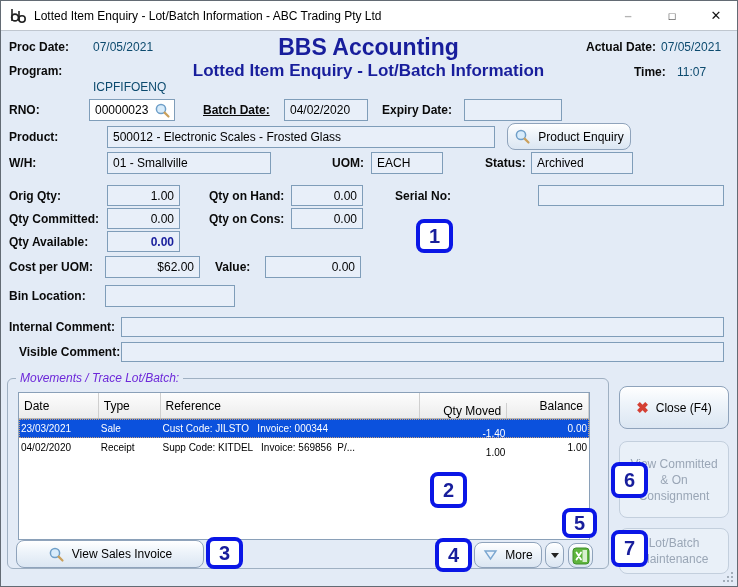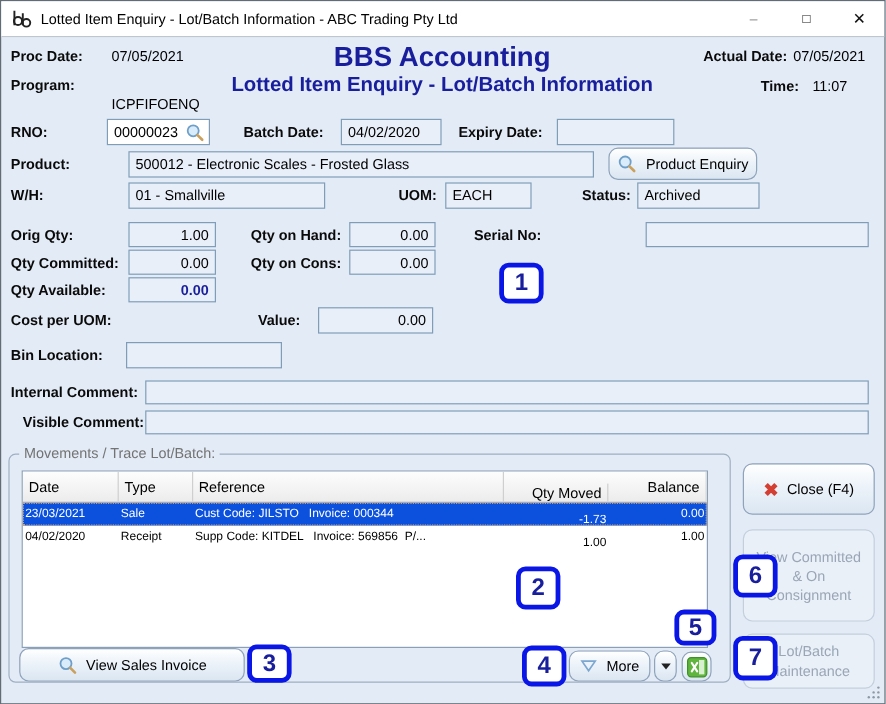--- a/index.html
+++ b/index.html
@@ -17,21 +17,21 @@
   }
   .titlebar .logo { width:18px; height:18px; margin-right:7px; flex:0 0 auto; }
   .titlebar .title { font-size:12px; color:#000; white-space:nowrap; }
   .wc { position:absolute; top:0; width:42px; height:29px; display:flex; align-items:center;
         justify-content:center; font-size:13px; color:#111; cursor:default; }
   .wc.min { right:88px; color:#b4b4b4; font-weight:bold; }
   .wc.max { right:44px; font-size:11px; }
   .wc.closewin { right:0; font-size:13px; }
   
   .lbl { position:absolute; font-size:12px; font-weight:bold; color:#0a0a0a; white-space:nowrap; }
-  .val { position:absolute; font-size:12px; color:#000000; white-space:nowrap;text-align:right; }
+  .val { position:absolute; font-size:12px; color:#0c4a6e; white-space:nowrap;text-align:right; }
   .bigtitle { position:absolute; left:95px; width:545px; text-align:center;
               color:#181e9c; font-weight:bold; }
   .app-title { top:33px; font-size:23px; }
   .screen-title { top:60px; font-size:17px; }
   
   .fld { position:absolute; height:22px; background:#e8eff9; border:1px solid #7f9db9;
          font-size:12px; color:#000; display:flex; align-items:center; padding:0 5px;
          white-space:nowrap; overflow:hidden; }
   .fld.white { background:#ffffff; }
   .fld.num { justify-content:flex-end; }
@@ -42,21 +42,21 @@
   .btn { position:absolute; border:1px solid #8fa3bb; border-radius:8px;
          background:linear-gradient(#ffffff, #eef4fa 40%, #dbe6f2);
          font-size:12px; color:#000; display:flex; align-items:center; justify-content:center;
          gap:7px; cursor:default; text-align:center; }
   .btn.disabled { background:#e9f0f8; color:#9aa6b6; border-color:#c3cfdd; }
   .btn .xicon { color:#d43f33; font-size:15px; font-weight:bold; }
   
   .groupbox { position:absolute; left:6px; top:377px; width:602px; height:191px;
               border:1px solid #9fb0c2; border-radius:6px; }
   .groupbox .gtitle { position:absolute; left:8px; top:-8px; background:#e3ebf6;
-              padding:0 4px; font-size:12px; color:#737373; white-space:nowrap; }
+              padding:0 4px; font-size:12px; color:#6d28d9; white-space:nowrap;font-style:italic; }
   
   .tbl { position:absolute; left:10px; top:13px; width:572px; height:148px;
          background:#ffffff; border:1px solid #8aa0b8; overflow:hidden; }
   .thead { display:flex; height:26px; background:linear-gradient(#fdfdfd,#ececec);
            border-bottom:1px solid #b5b5b5; }
   .th { font-size:12px; color:#000; display:flex; align-items:center; padding:0 5px;
         border-right:1px solid #cfcfcf; white-space:pre; }
   .tr { display:flex; height:19px; }
   .td { font-size:10px; display:flex; align-items:center; padding:0 2px;
         white-space:pre; overflow:hidden; }
@@ -102,21 +102,21 @@
   <div class="val" style="left:676px; top:64px;">11:07</div>
 
   <div class="lbl" style="left:8px; top:102px;">RNO:</div>
   <div class="fld white" style="left:88px; top:98px; width:86px;">
     <span>00000023</span>
     <svg class="rno-mag" width="17" height="17" viewBox="0 0 17 17">
       <circle cx="7" cy="7" r="4.6" fill="#d8ecfb" stroke="#6f9fc8" stroke-width="1.5"></circle>
       <line x1="10.6" y1="10.6" x2="14.5" y2="14.5" stroke="#caa05c" stroke-width="2.2" stroke-linecap="round"></line>
     </svg>
   </div>
-  <div class="lbl" style="left:202px; top:102px;">Batch Date:</div>
+  <div class="lbl" style="left:202px; top:102px;text-decoration:underline;">Batch Date:</div>
   <div class="fld" style="left:283px; top:98px; width:84px;">
     <span>04/02/2020</span>
   </div>
   <div class="lbl" style="left:381px; top:102px;">Expiry Date:</div>
   <div class="fld" style="left:463px; top:98px; width:98px;">
     <span></span>
   </div>
 
   <div class="lbl" style="left:8px; top:129px;">Product:</div>
   <div class="fld" style="left:106px; top:125px; width:388px;">
@@ -164,20 +164,23 @@
   <div class="fld num" style="left:290px; top:207px; width:72px; height:21px;">
     <span>0.00</span>
   </div>
 
   <div class="lbl" style="left:8px; top:234px;">Qty Available:</div>
   <div class="fld num qty-avail" style="left:106px; top:230px; width:73px; height:21px;">
     <span>0.00</span>
   </div>
 
   <div class="lbl" style="left:8px; top:259px;">Cost per UOM:</div>
+  <div class="fld num" style="left:104px; top:255px; width:95px;">
+    <span>$62.00</span>
+  </div>
   <div class="lbl" style="left:214px; top:259px;">Value:</div>
   <div class="fld num" style="left:264px; top:255px; width:96px;">
     <span>0.00</span>
   </div>
 
   <div class="lbl" style="left:8px; top:288px;">Bin Location:</div>
   <div class="fld" style="left:104px; top:284px; width:130px;">
     <span></span>
   </div>
 
@@ -198,21 +201,21 @@
         <div class="th c-date">Date</div>
         <div class="th c-type">Type</div>
         <div class="th c-ref">Reference</div>
         <div class="th c-qty">Qty Moved</div>
         <div class="th c-bal">Balance</div>
       </div>
       <div class="tr selected">
         <div class="td c-date">23/03/2021</div>
         <div class="td c-type">Sale</div>
         <div class="td c-ref">Cust Code: JILSTO   Invoice: 000344</div>
-        <div class="td c-qty">-1.73</div>
+        <div class="td c-qty">-1.40</div>
         <div class="td c-bal">0.00</div>
       </div>
       <div class="tr">
         <div class="td c-date">04/02/2020</div>
         <div class="td c-type">Receipt</div>
         <div class="td c-ref">Supp Code: KITDEL   Invoice: 569856  P/...</div>
         <div class="td c-qty">1.00</div>
         <div class="td c-bal">1.00</div>
       </div>
     </div>

